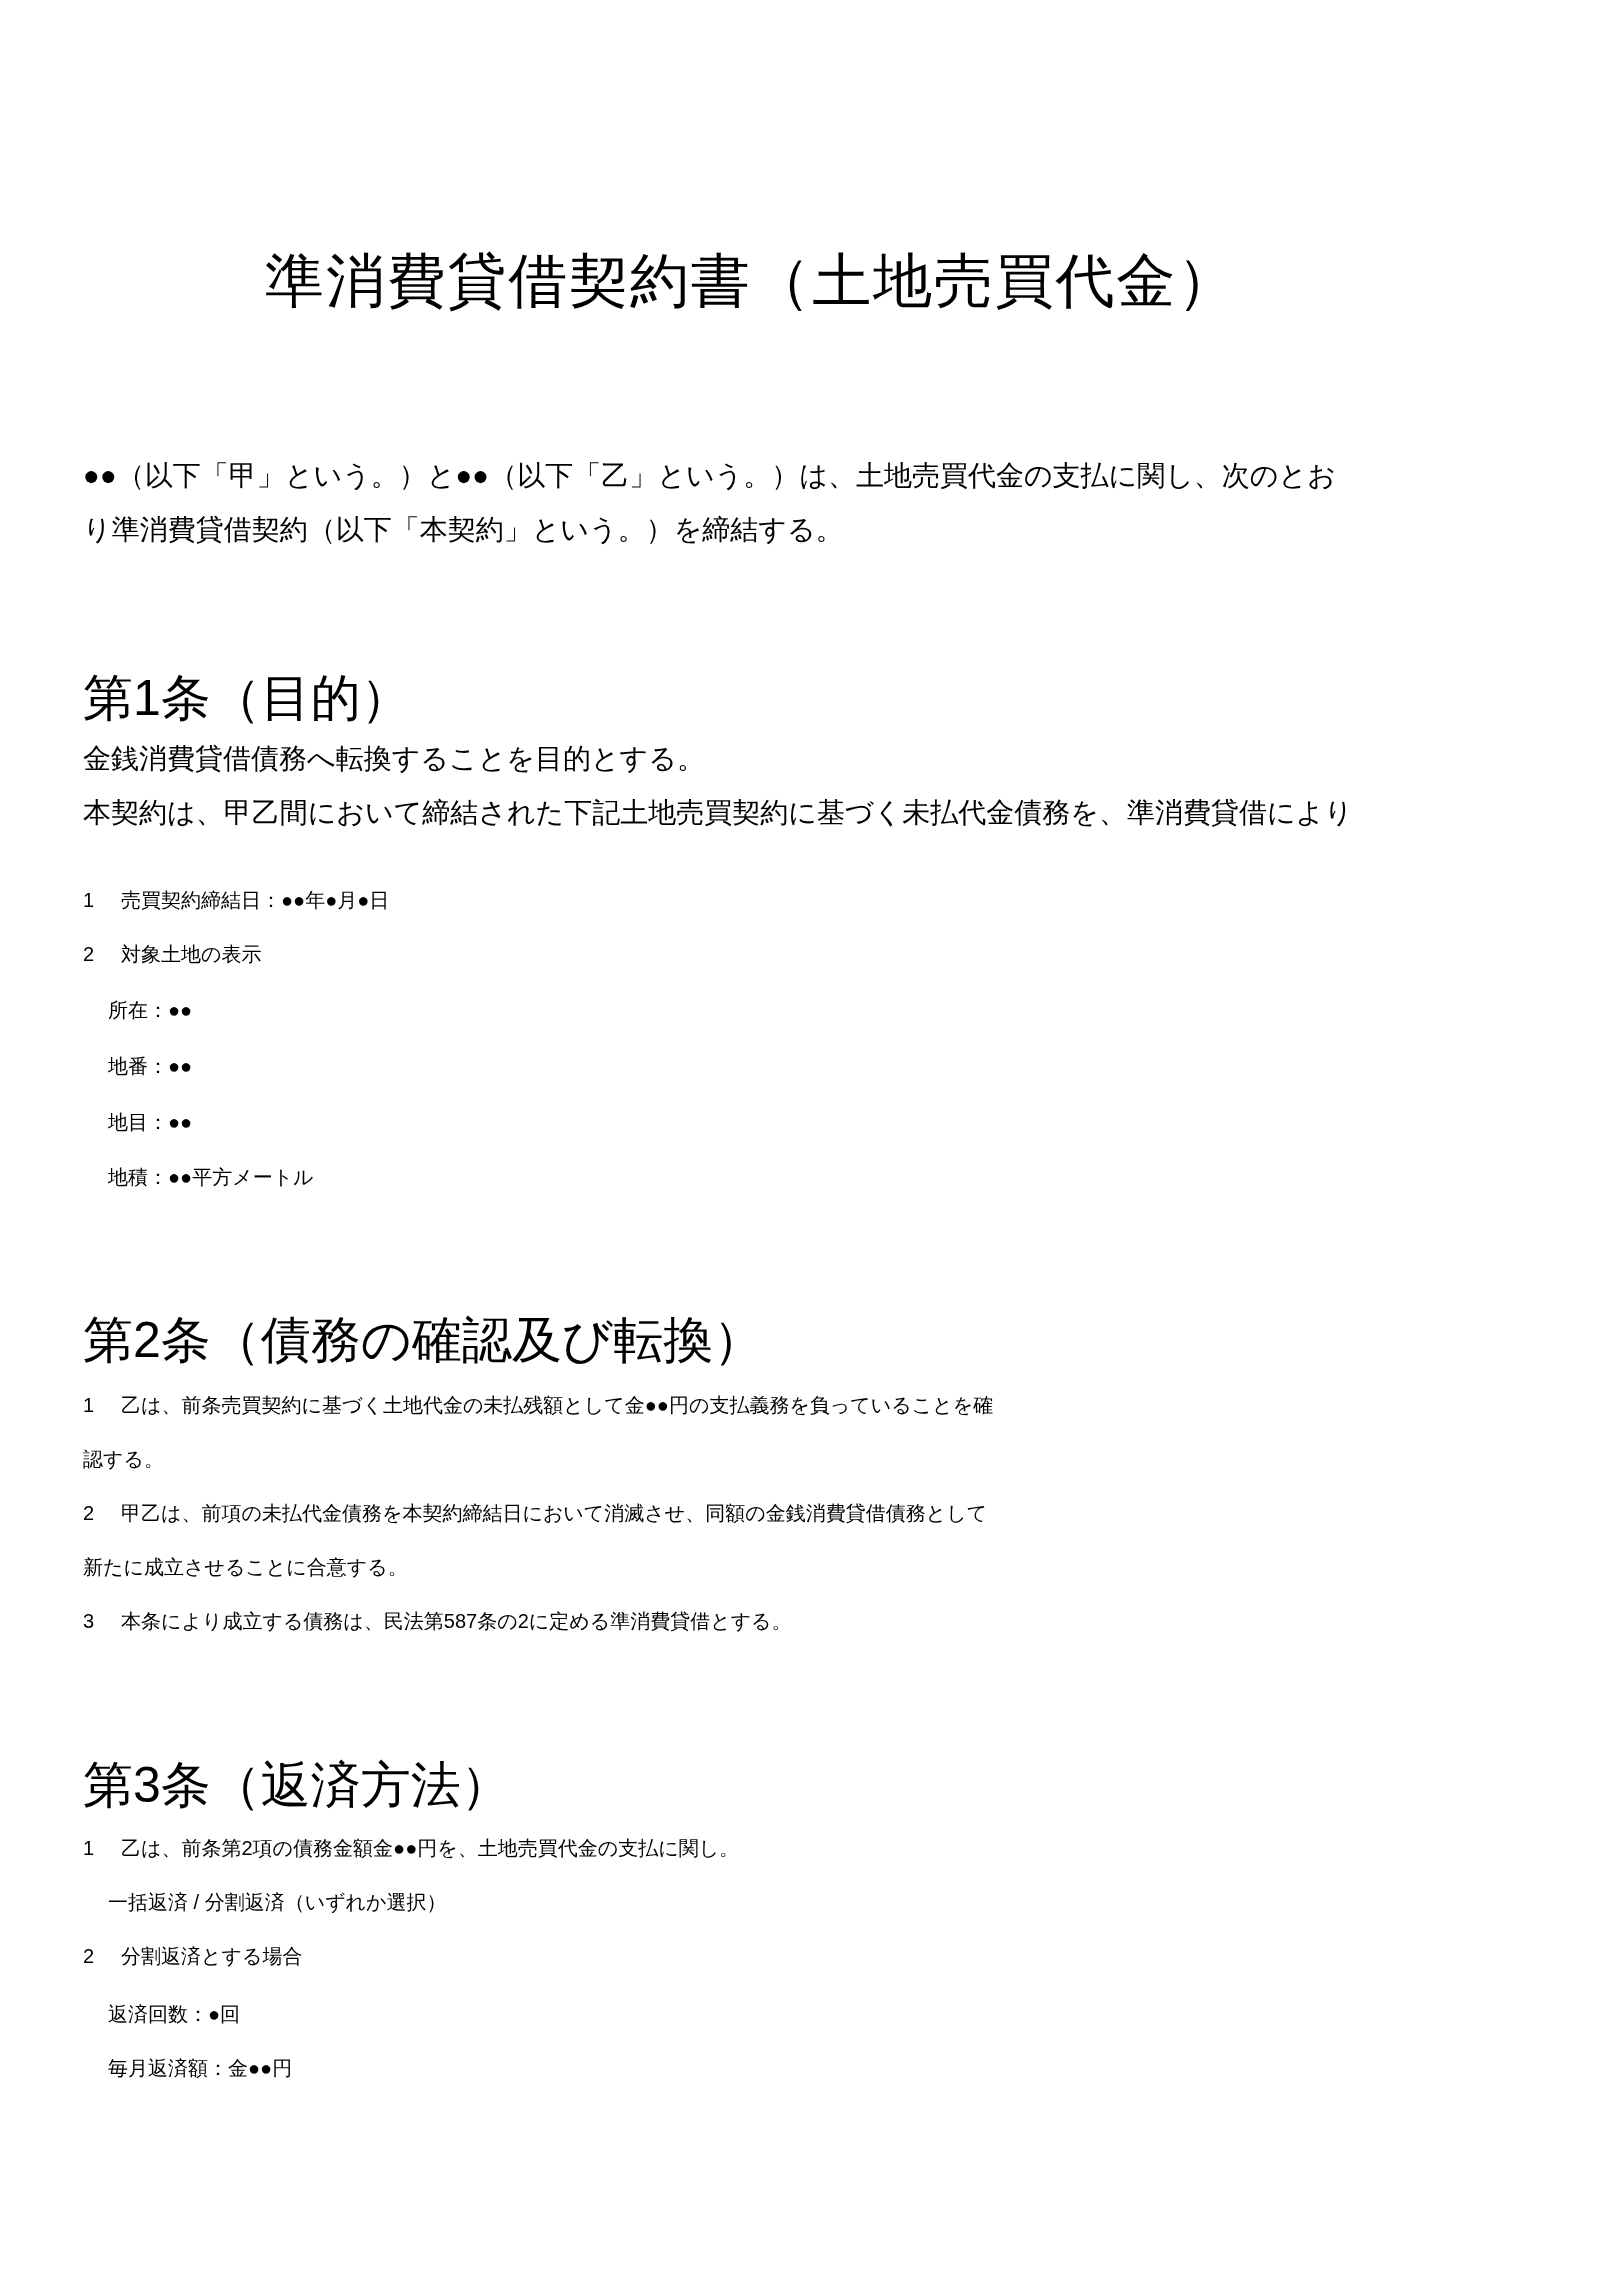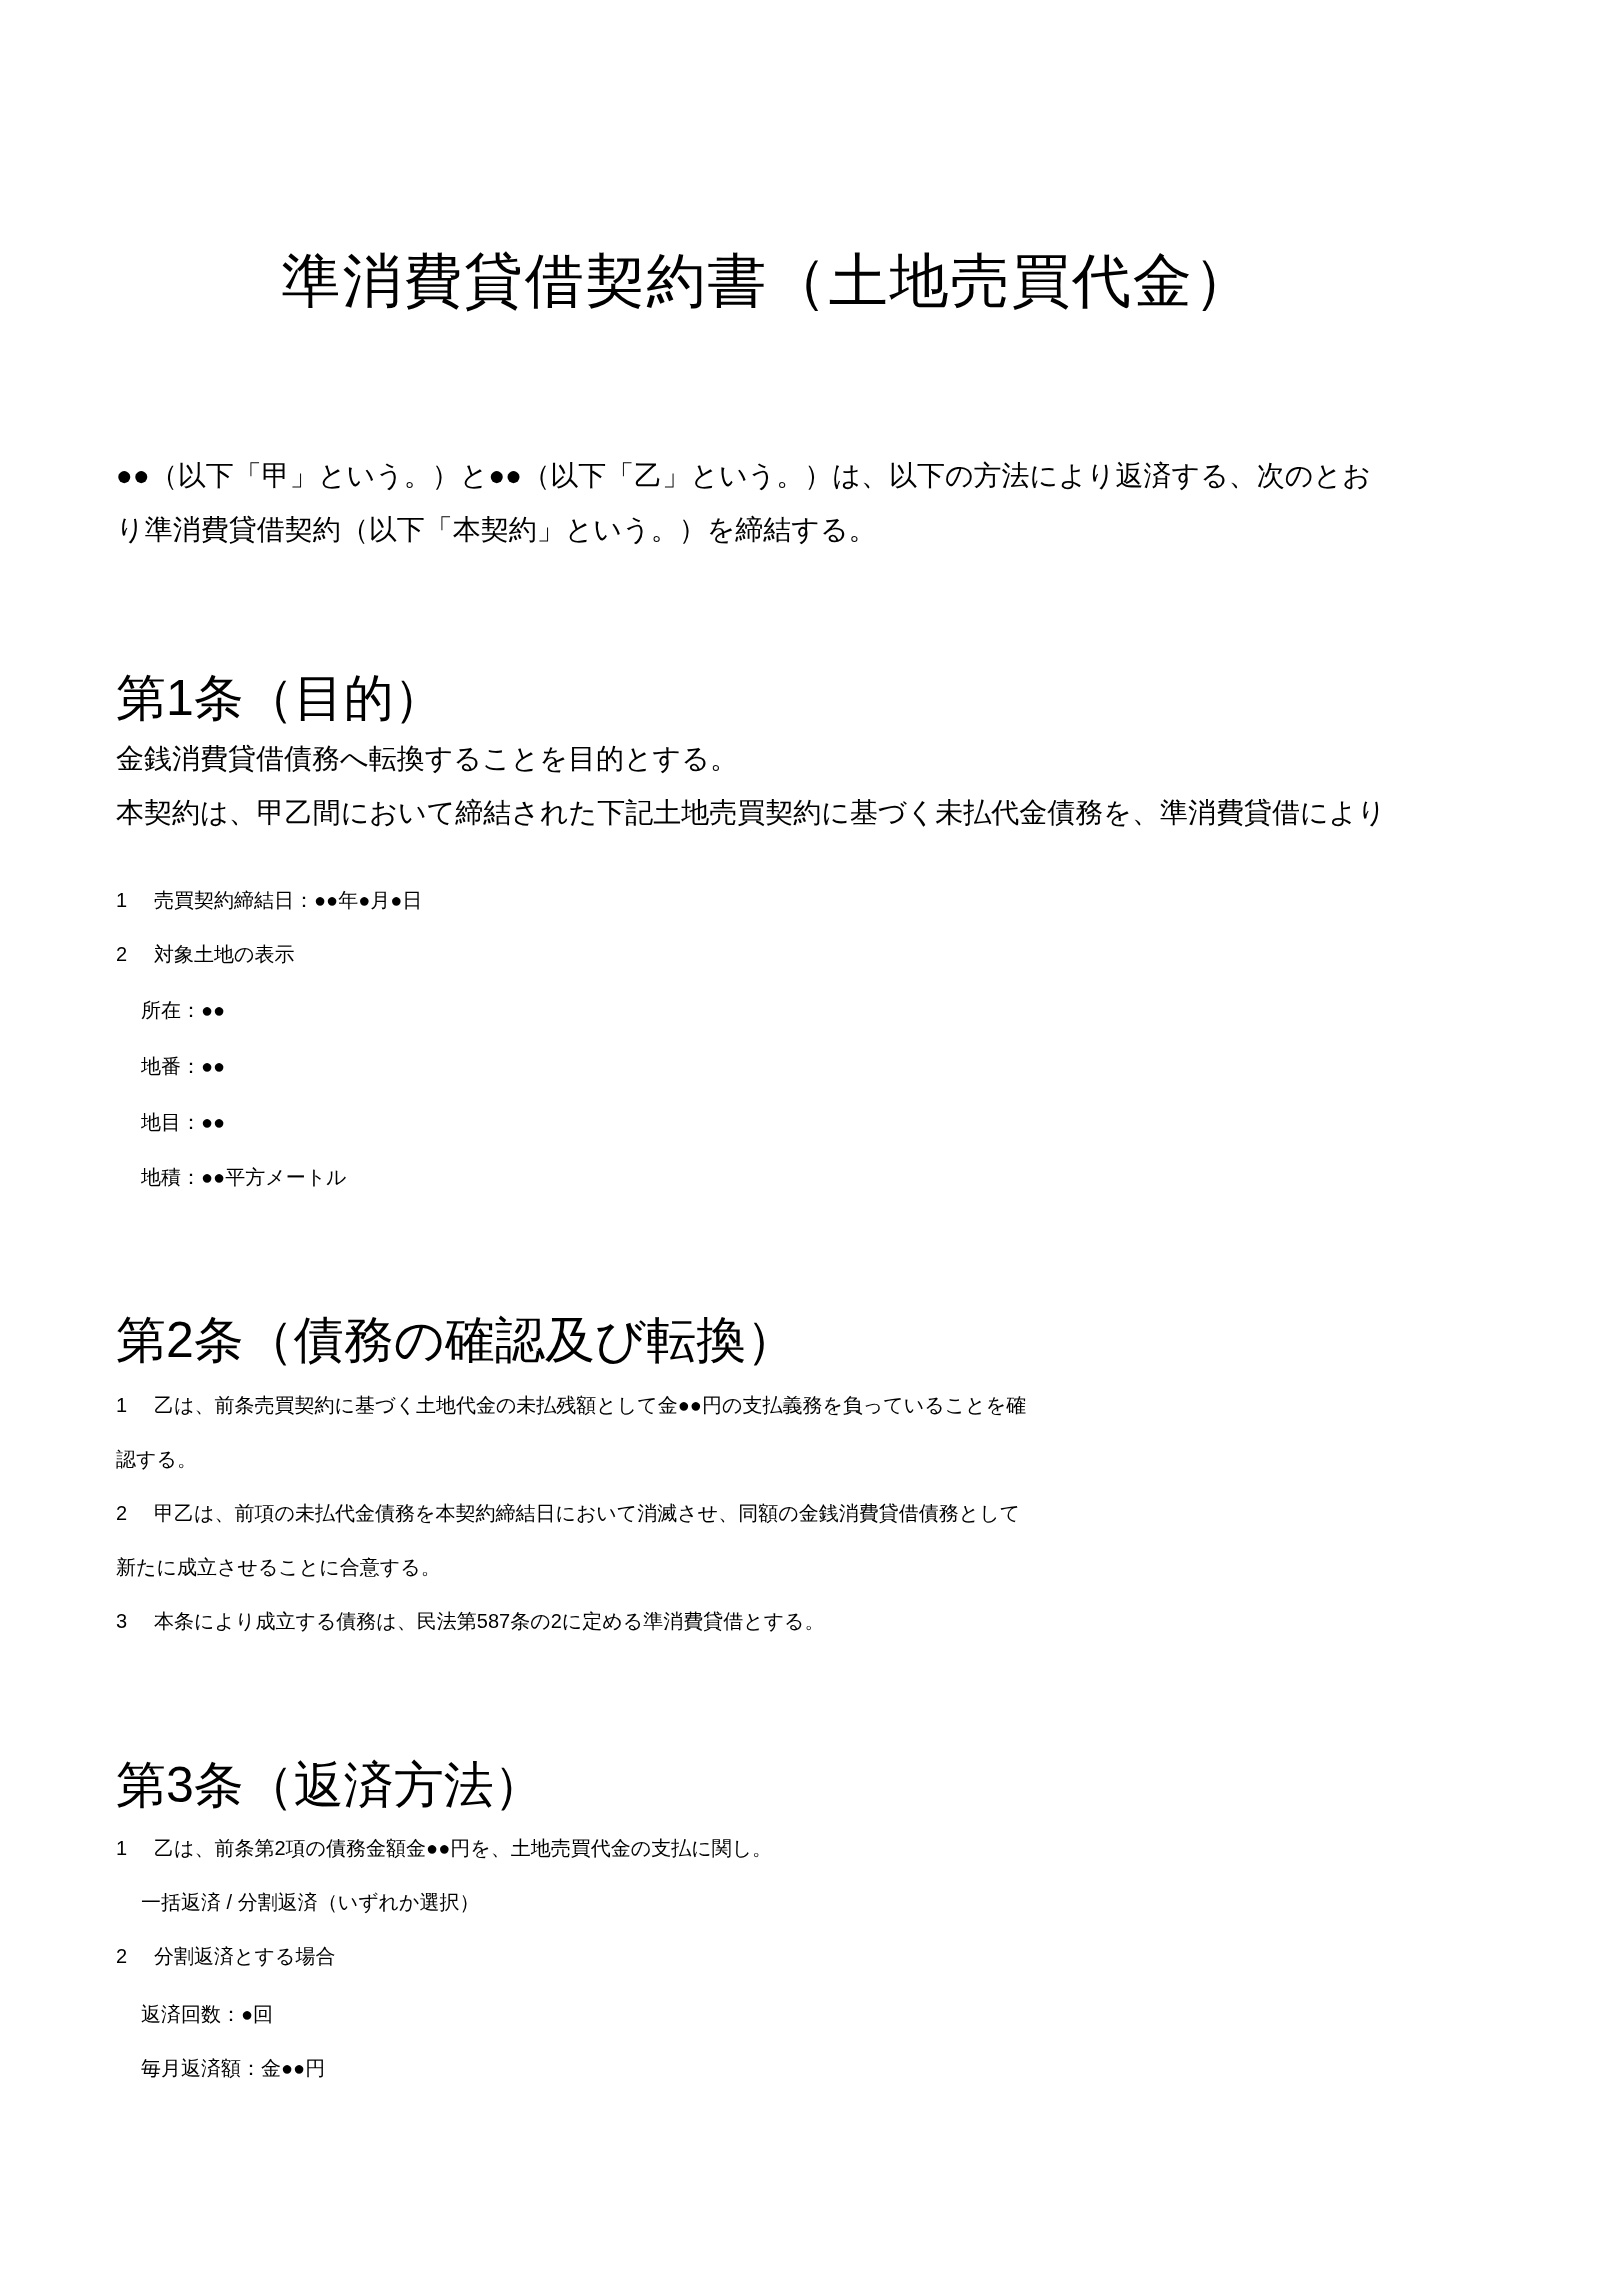--- a/index.html
+++ b/index.html
@@ -9,21 +9,21 @@
   }
   body {
     width: 1622px;
     height: 2293px;
     position: relative;
     font-family: "Liberation Sans", "DejaVu Sans", sans-serif;
     color: #000000;
     overflow: hidden;
   }
   .doc {
-    padding-left: 116px;
+    padding-left: 83px;
     padding-right: 202px;
   }
   .title {
     font-size: 59px;
     line-height: 81px;
     font-weight: 400;
     text-align: center;
     margin: 241px 0 0 0;
     white-space: nowrap;
     letter-spacing: 1.8px;
@@ -69,21 +69,21 @@
   .mt-4      { margin-top: 3.6px;   }
 </style>
 </head>
 <body>
 
 <div class="doc">
 
   <h1 class="title">準消費貸借契約書（土地売買代金）</h1>
 
   <div class="para mt-intro">
-    <span class="line">●●（以下「甲」という。）と●●（以下「乙」という。）は、以下の方法により返済する、次のとお</span>
+    <span class="line">●●（以下「甲」という。）と●●（以下「乙」という。）は、土地売買代金の支払に関し、次のとお</span>
     <span class="line">り準消費貸借契約（以下「本契約」という。）を締結する。</span>
   </div>
 
   <h2 class="heading mt-h1">第1条（目的）</h2>
 
   <div class="para mt-body">
     <span class="line">金銭消費貸借債務へ転換することを目的とする。</span>
     <span class="line">本契約は、甲乙間において締結された下記土地売買契約に基づく未払代金債務を、準消費貸借により</span>
   </div>
 

